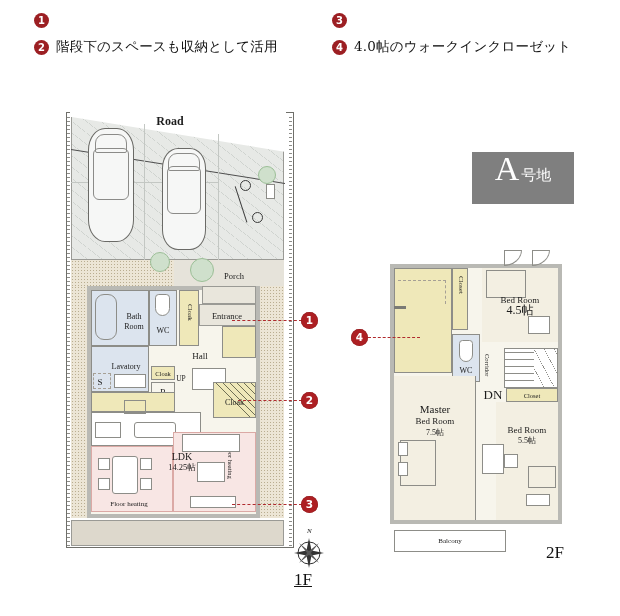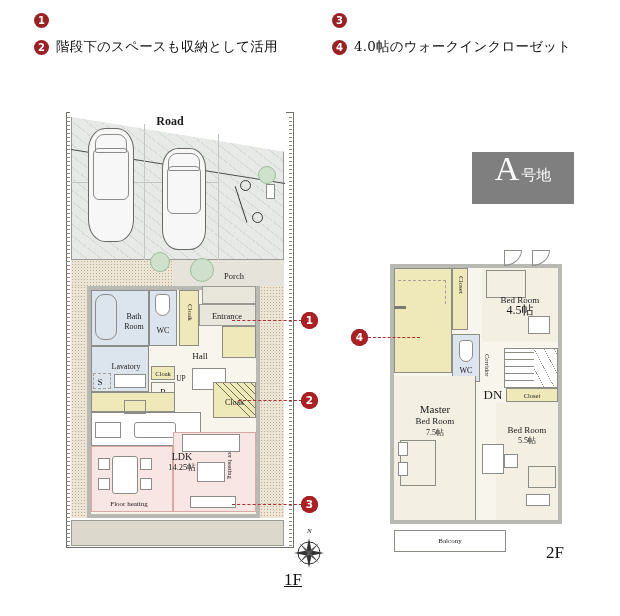--- a/index.html
+++ b/index.html
@@ -257,21 +257,21 @@
   <div class="compass">
     <div class="n">N</div>
     <svg width="34" height="34" viewBox="0 0 34 34">
       <circle cx="17" cy="17" r="11" fill="none" stroke="#333" stroke-width="1"></circle>
       <path d="M17 2 L20 17 L17 32 L14 17 Z" fill="#333"></path>
       <path d="M2 17 L17 14 L32 17 L17 20 Z" fill="#333"></path>
       <path d="M7 7 L18 16 L27 27 L16 18 Z" fill="#555"></path>
       <path d="M27 7 L18 18 L7 27 L16 16 Z" fill="#555"></path>
     </svg>
   </div>
-  <div class="floorlbl" style="left:284px;top:570px;text-decoration:underline;">1F</div>
+  <div class="floorlbl" style="left:294px;top:570px;text-decoration:underline;">1F</div>
 
   <div class="plan" style="left:386px;top:258px;width:190px;height:300px;">
 
     <div class="room ol" style="left:4px;top:6px;width:172px;height:260px;background:#f7f5ec;"></div>
     <div class="wall" style="left:4px;top:6px;width:172px;height:4px;"></div>
     <div class="wall" style="left:4px;top:262px;width:172px;height:4px;"></div>
     <div class="wall" style="left:4px;top:6px;width:4px;height:260px;"></div>
     <div class="wall" style="left:172px;top:6px;width:4px;height:260px;"></div>
 
     <div class="door" style="left:118px;top:-8px;width:18px;height:16px;border-radius:0 0 100% 0;"></div>

